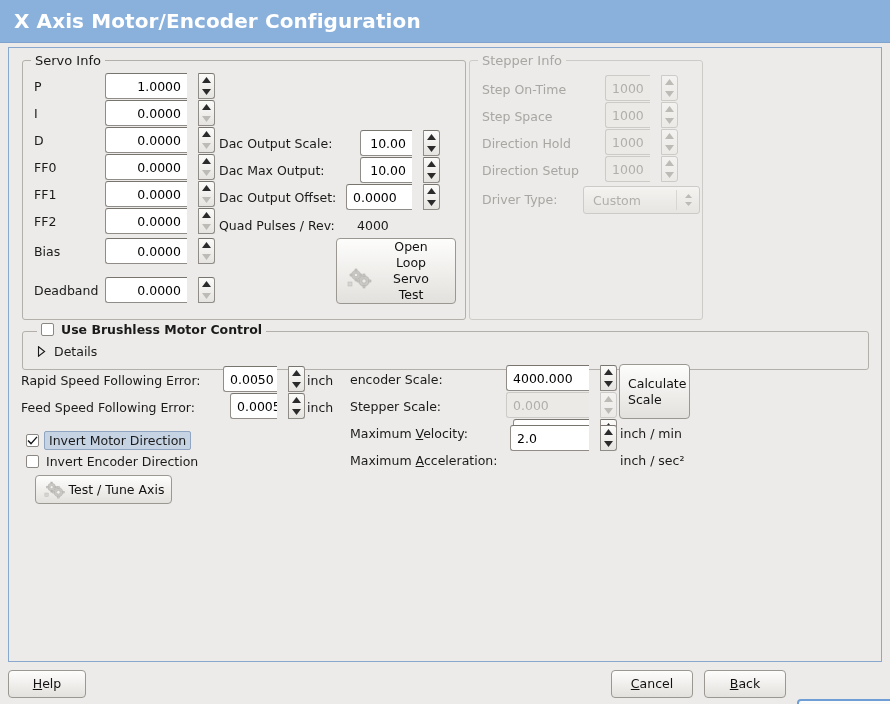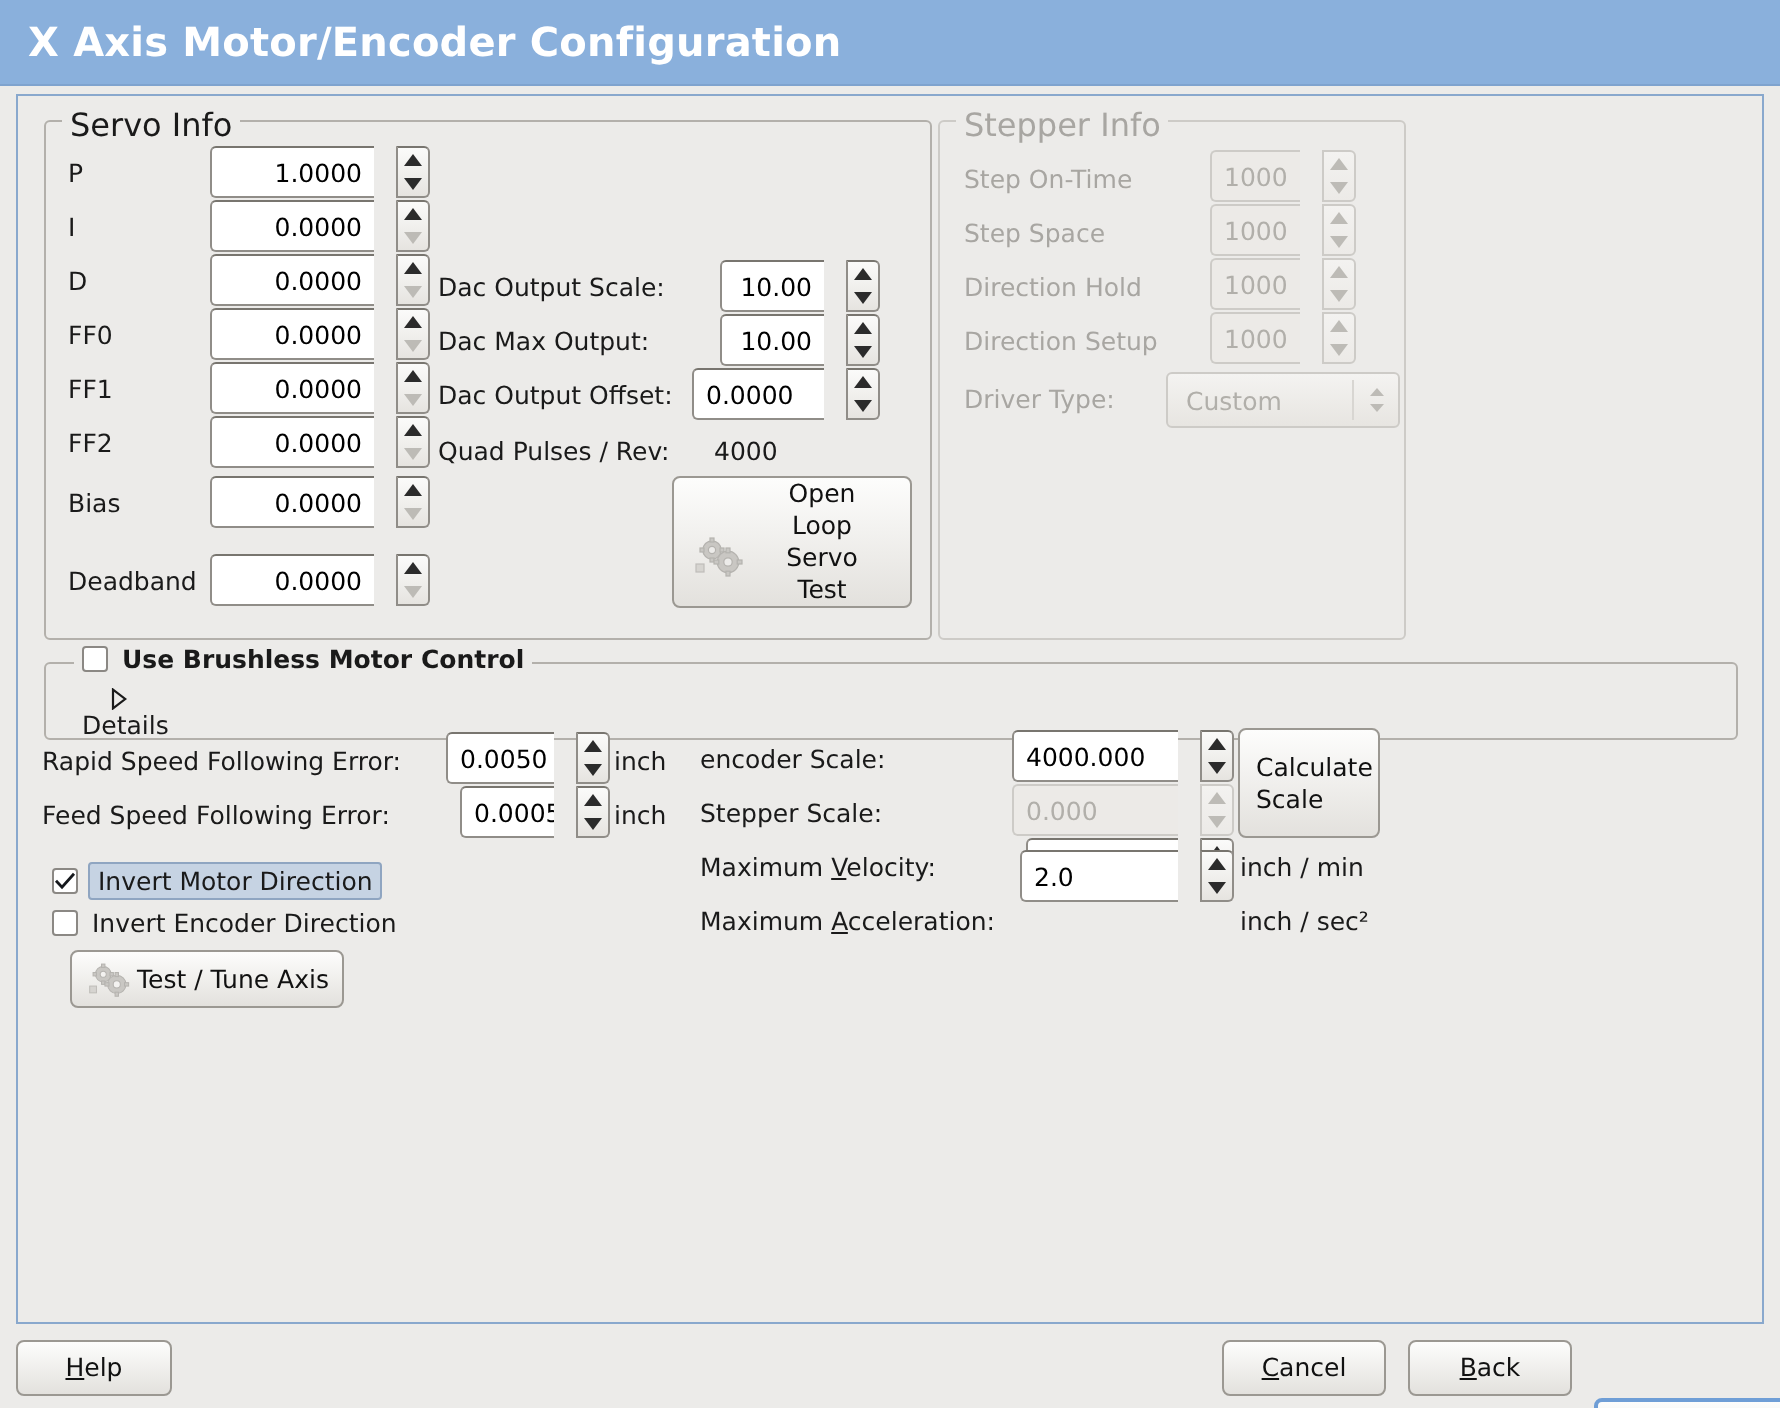--- a/index.html
+++ b/index.html
@@ -32,21 +32,21 @@
     border:1px solid #89a8cd;
     box-sizing:border-box;
   }
 
   
   .frame{position:absolute;box-sizing:border-box;
     border:1px solid #b3b0ab;border-radius:3px;background:transparent;}
   .frame.disabled{border-color:#cdcbc7;}
   .frame-label{
     position:absolute;top:-8px;left:8px;padding:0 4px;
-    background:#ecebe9;font-size:16px;color:#1a1a1a;white-space:nowrap;
+    background:#ecebe9;font-size:13px;color:#1a1a1a;white-space:nowrap;
   }
   .frame-label.disabled{color:#a8a6a2;}
 
   
   .lbl{position:absolute;font-size:12.5px;color:#1a1a1a;white-space:nowrap;line-height:16px;}
   .lbl.dis{color:#a8a6a2;}
   .mn{text-decoration:underline;}
 
   
   .spin{position:absolute;height:16px;box-sizing:border-box;display:flex;gap:11px;}
@@ -109,21 +109,21 @@
   }
   .chk .box svg{display:block;}
   .chk .ctext{margin-left:7px;font-size:12.5px;color:#1a1a1a;white-space:nowrap;}
   .chk .ctext.boldc{font-weight:bold;}
   .chk .ctext.sel{
     background:#c6d3e3;border:1px solid #8fa5c1;border-radius:2px;
     padding:1px 4px;margin-left:5px;
   }
 
   
-  .expander{position:absolute;display:flex;align-items:center;cursor:default;flex-direction:column;}
+  .expander{position:absolute;display:flex;align-items:center;cursor:default;}
   .expander .tri{width:13px;display:flex;align-items:center;justify-content:center;}
   .expander .etext{margin-left:6px;font-size:12.5px;}
 
   
   .gears{position:absolute;}
 
   
   .actionarea{position:absolute;left:0;top:662px;width:890px;height:42px;background:#ecebe9;}
 </style>
 </head>

